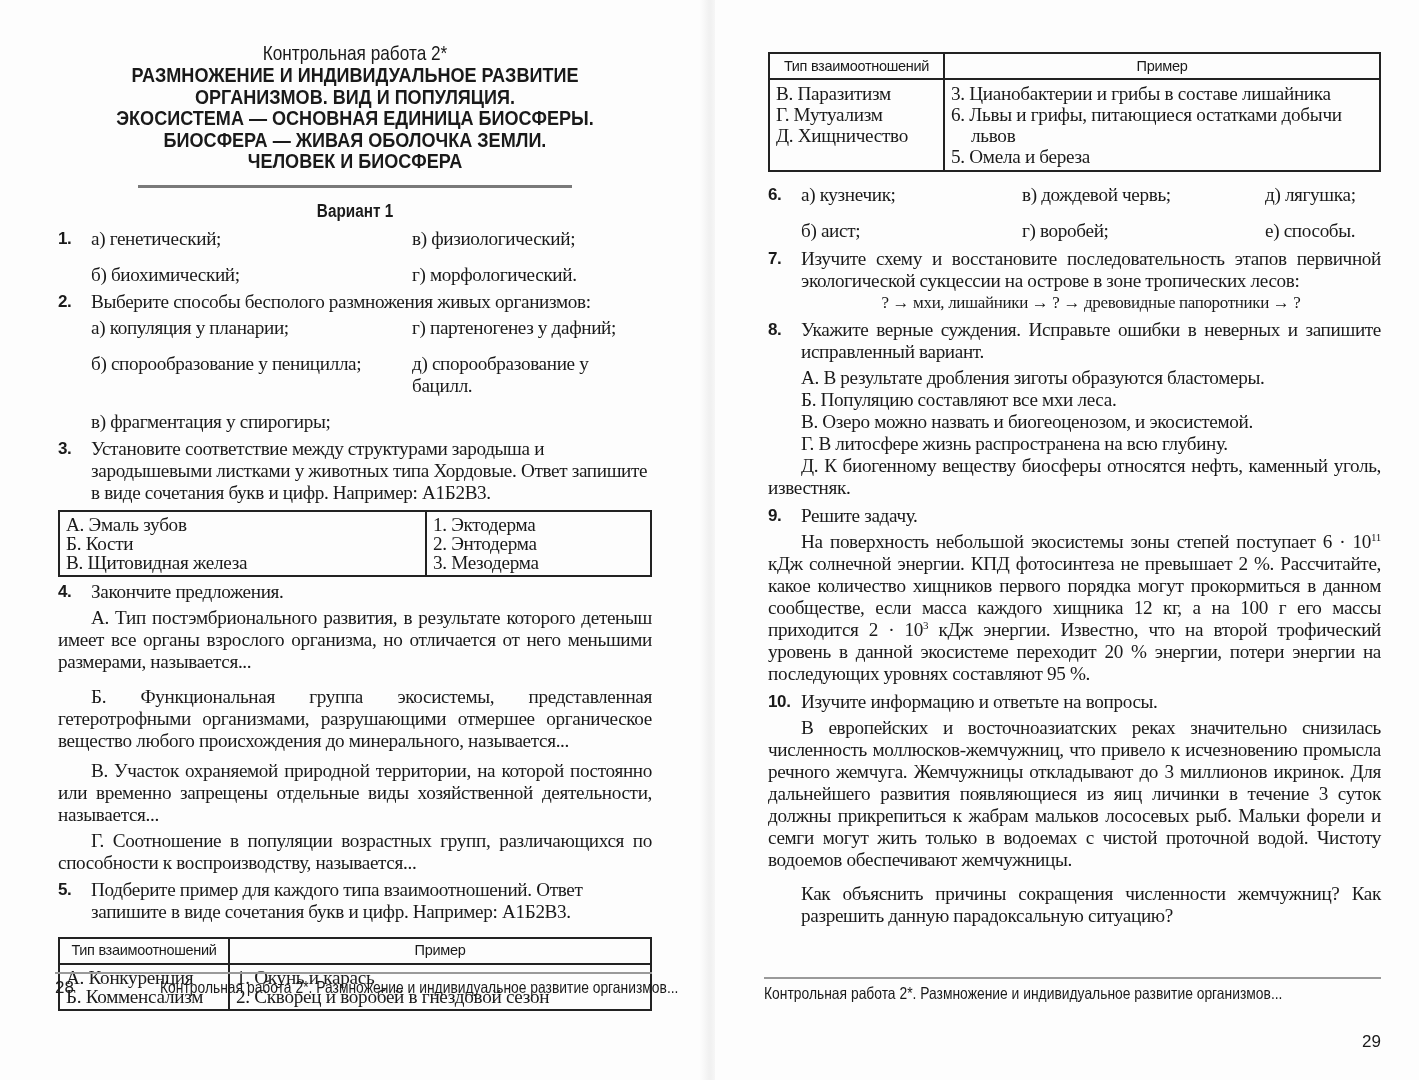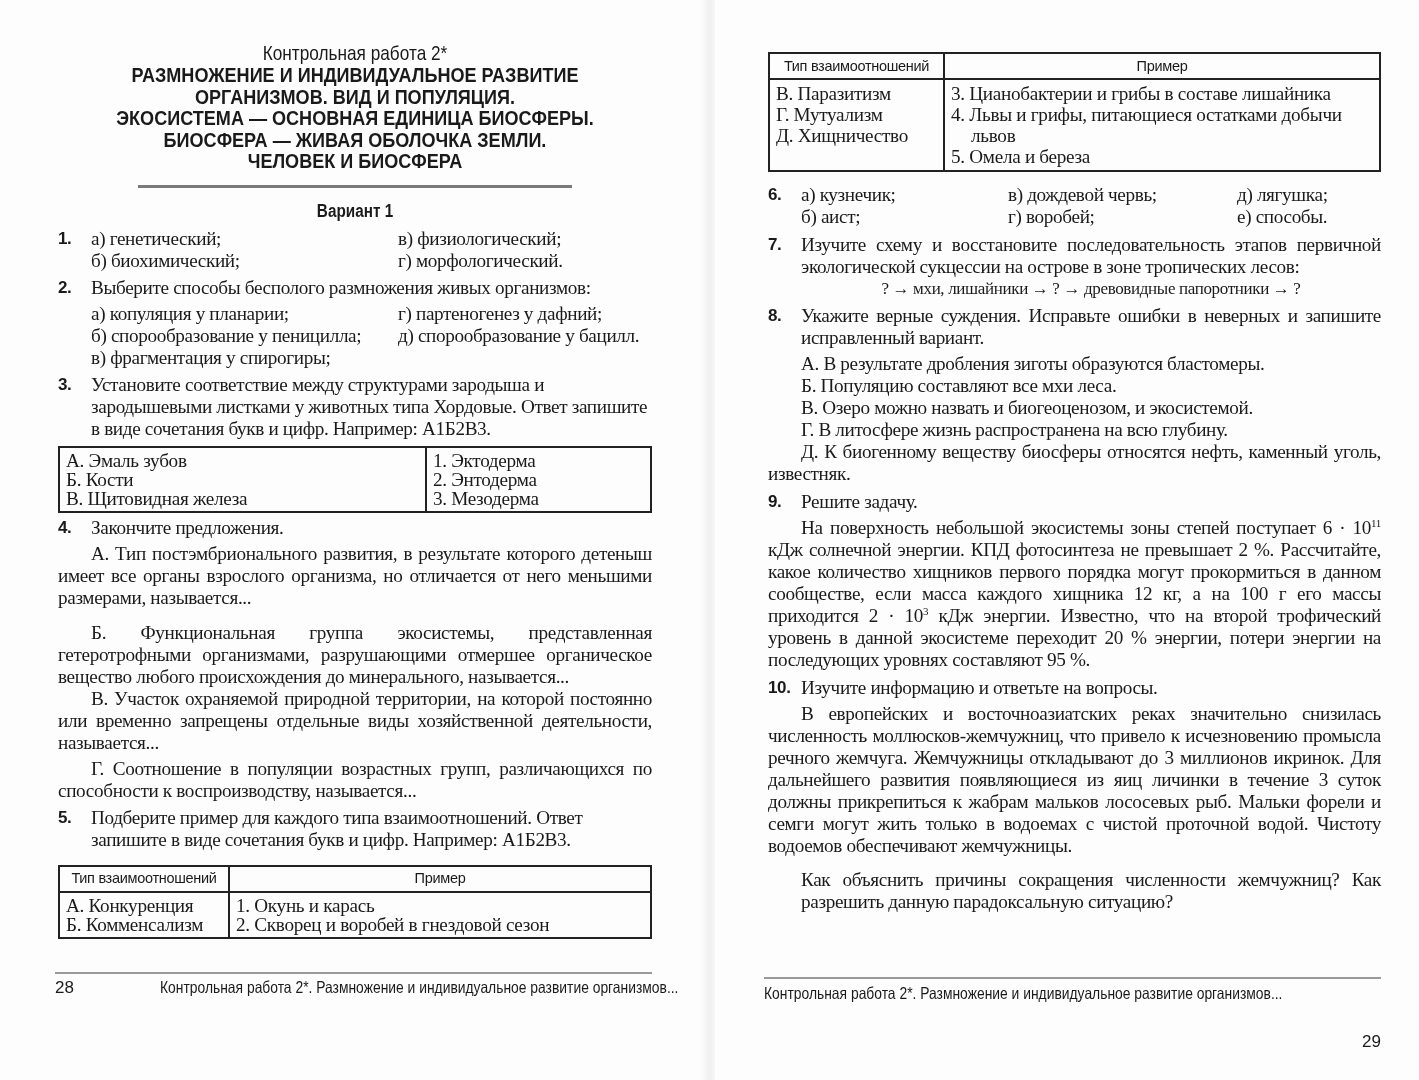--- a/index.html
+++ b/index.html
@@ -24,21 +24,21 @@
   #page-left .col { left: 58px; top: 42px; width: 594px; }
   #page-right .col { left: 53px; top: 52px; width: 613px; }
   .hdr-sub { text-align: center; font-family: "Liberation Sans", sans-serif; font-size: 21px; line-height: 22px; transform: scaleX(0.82); }
   .hdr-main { text-align: center; font-family: "Liberation Sans", sans-serif; font-weight: bold; font-size: 21px; line-height: 21.5px; transform: scaleX(0.86); }
   .hdr-rule { margin: 13px 0 0 80px; width: 434px; height: 0; border-top: 3px solid #7a7a7a; }
   .variant { text-align: center; font-family: "Liberation Sans", sans-serif; font-weight: bold; font-size: 18px; margin-top: 12px; line-height: 22px; transform: scaleX(0.85); }
 
   .task { position: relative; padding-left: 33px; font-size: 19.2px; line-height: 22px; letter-spacing: -0.35px; }
   .task .num { position: absolute; left: 0; top: 0; font-family: "Liberation Sans", sans-serif; font-weight: bold; font-size: 17px; }
   .task p { margin: 0; }
-  .opts { display: grid; margin-top: 4px; }
+  .opts { display: grid; margin-top: 4px; gap: 14px; }
   .opts.two { grid-template-columns: 307px 1fr; }
   .opts.three { grid-template-columns: 207px 229px 1fr; }
   .para { text-indent: 33px; margin: 0; font-size: 19.2px; line-height: 22px; letter-spacing: -0.35px; text-align: justify; }
   .para.ind { padding-left: 33px; text-indent: 0; }
 
   table.doc { border-collapse: collapse; width: 100%; font-size: 19.2px; line-height: 19px; letter-spacing: -0.3px; }
   table.doc th { font-family: "Liberation Sans", sans-serif; font-weight: normal; font-size: 14.5px; border: 2px solid #222; padding: 2px 4px 2px 4px; height: 20px; }
   table.doc td { border: 2px solid #222; border-top: 2px solid #222; vertical-align: top; padding: 3px 6px 3px 6px; }
   table.doc td div { white-space: nowrap; }
   .wrapline { padding-left: 20px; }
@@ -109,21 +109,21 @@
       </tr>
     </tbody>
       </table>
 
     <div class="task" style="margin-top:4px">
       <span class="num">4.</span>
       <p>Закончите предложения.</p>
     </div>
     <p class="para" style="margin-top:4px">А. Тип постэмбрионального развития, в результате которого детеныш имеет все органы взрослого организма, но отличается от него меньшими размерами, называется...</p>
     <p class="para" style="margin-top:13px">Б. Функциональная группа экосистемы, представленная гетеротрофными организмами, разрушающими отмершее органическое вещество любого происхождения до минерального, называется...</p>
-    <p class="para" style="margin-top:0">В. Участок охраняемой природной территории, на которой постоянно или временно запрещены отдельные виды хозяйственной деятельности, называется...</p>
+    <p class="para" style="margin-top:8px">В. Участок охраняемой природной территории, на которой постоянно или временно запрещены отдельные виды хозяйственной деятельности, называется...</p>
     <p class="para" style="margin-top:4px">Г. Соотношение в популяции возрастных групп, различающихся по способности к воспроизводству, называется...</p>
 
     <div class="task" style="margin-top:5px">
       <span class="num">5.</span>
       <p>Подберите пример для каждого типа взаимоотношений. Ответ запишите в виде сочетания букв и цифр. Например: А1Б2В3.</p>
     </div>
     <table class="doc" style="margin-top:14px">
       <tbody>
           <tr>
         <th style="width:160px">Тип взаимоотношений</th>
@@ -161,21 +161,21 @@
         <th>Пример</th>
       </tr>
       <tr>
         <td style="line-height:21px">
           <div>В. Паразитизм</div>
           <div>Г.  Мутуализм</div>
           <div>Д. Хищничество</div>
         </td>
         <td style="line-height:21px">
           <div>3. Цианобактерии и грибы в составе лишайника</div>
-          <div>4. Львы и грифы, питающиеся остатками добычи</div>
+          <div>6. Львы и грифы, питающиеся остатками добычи</div>
           <div class="wrapline">львов</div>
           <div>5. Омела и береза</div>
         </td>
       </tr>
     </tbody>
       </table>
 
     <div class="task" style="margin-top:12px">
       <span class="num">6.</span>
       <div class="opts three">

